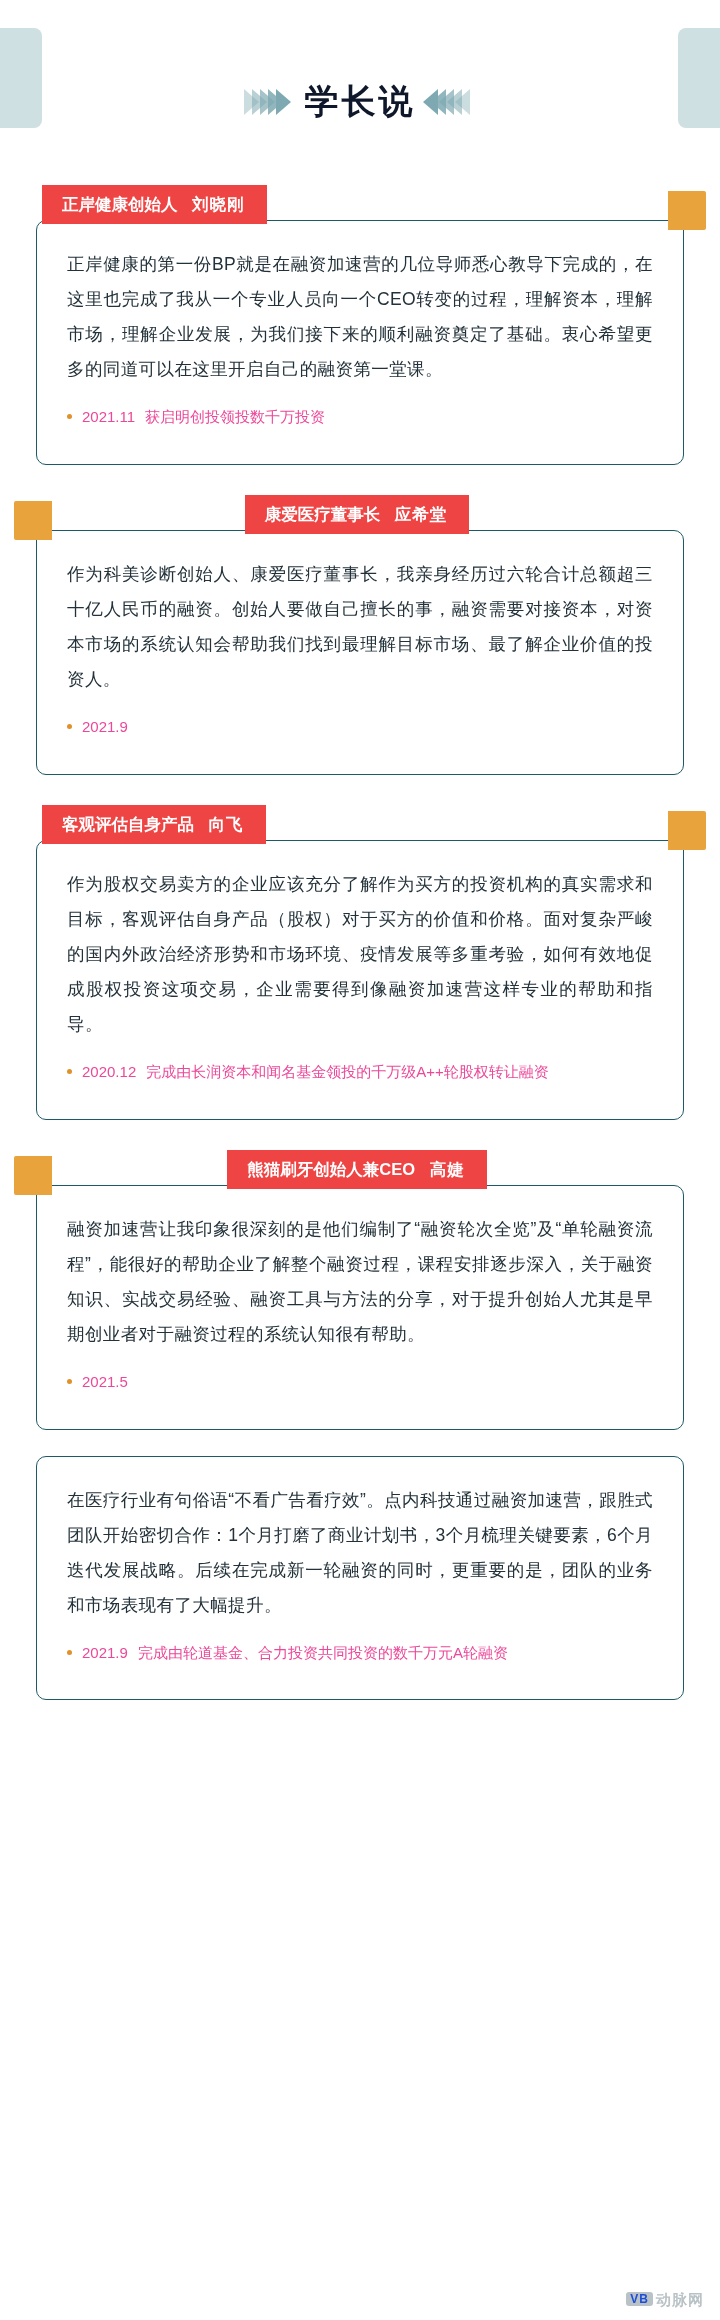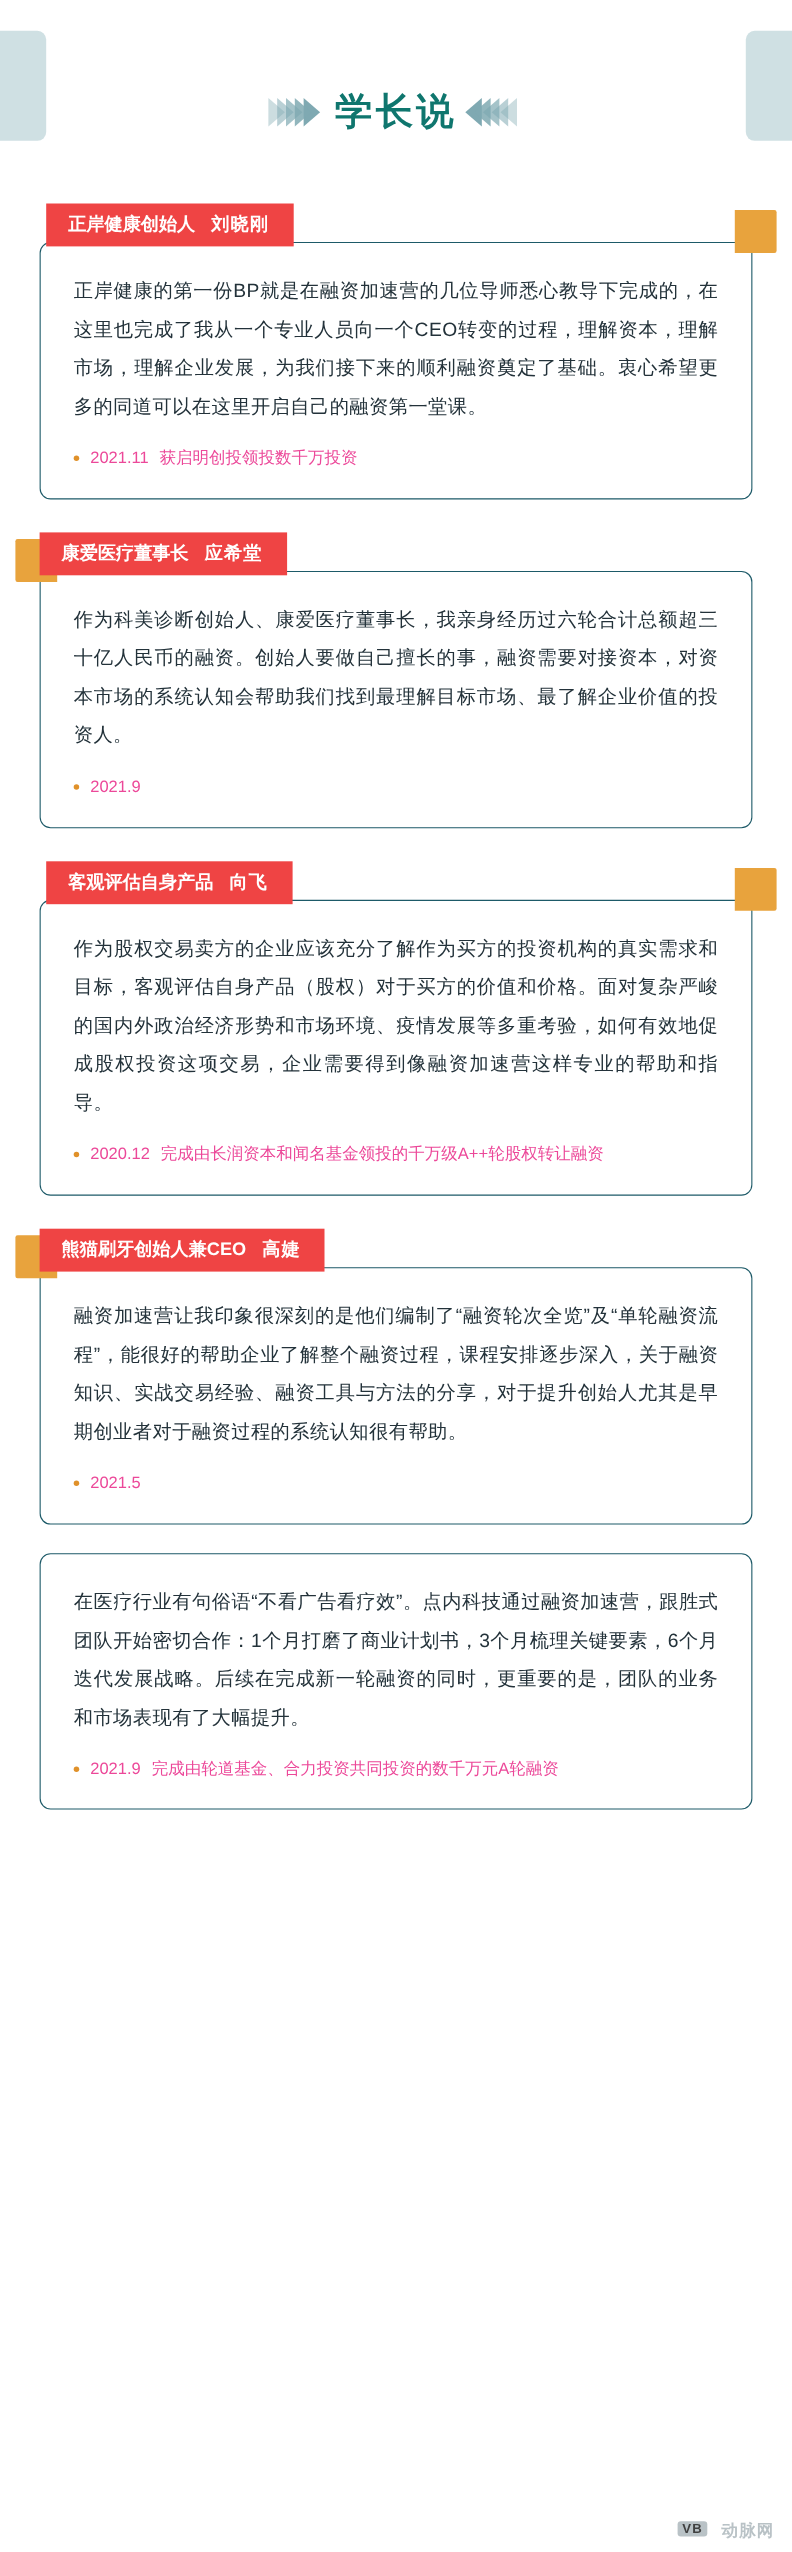--- a/index.html
+++ b/index.html
@@ -47,21 +47,21 @@
     left: 0; right: 0; top: 52px;
     height: 100px;
     display: flex;
     align-items: center;
     justify-content: center;
     gap: 14px;
   }
   .header-title {
     font-size: 34px;
     font-weight: bold;
-    color: #0f766e;
+    color: #0f172a;
     letter-spacing: 3px;
     white-space: nowrap;
   }
   .chev-group { display: flex; align-items: center; }
   .chev {
     width: 0; height: 0;
     border-top: 13px solid transparent;
     border-bottom: 13px solid transparent;
     margin-left: -7px;
   }
@@ -99,40 +99,40 @@
   .ribbon .person {
     margin-left: 10px;
     letter-spacing: 1px;
   }
   .ribbon-wrap {
     position: relative;
     display: flex;
     z-index: 3;
   }
   .ribbon-wrap.left { justify-content: flex-start; margin-left: 6px; }
-  .ribbon-wrap.right { justify-content: flex-start; margin-right: 6px; }
+  .ribbon-wrap.right { justify-content: center; margin-right: 6px; }
   
   .ribbon-tail {
     position: absolute;
     top: 6px;
     width: 38px;
     height: 100%;
     background: #e8a33d;
     z-index: 1;
   }
   .ribbon-wrap.left .ribbon-tail { right: -22px; border-top-right-radius:2px; border-bottom-right-radius:2px;}
   .ribbon-wrap.right .ribbon-tail { left: -22px; border-top-left-radius:2px; border-bottom-left-radius:2px;}
 
   .card-body {
     position: relative;
     margin-top: -4px;
     border: 1.6px solid #1d5a68;
     border-radius: 10px;
     background: #ffffff;
-    padding: 26px 30px 21px 30px;
+    padding: 26px 30px 32px 30px;
     z-index: 2;
   }
   .card-text {
     font-size: 17.5px;
     line-height: 2;
     color: #23323a;
     text-align: justify;
     letter-spacing: .4px;
   }
   .card-note {
@@ -160,24 +160,24 @@
     right: 16px;
     bottom: 10px;
     font-size: 15px;
     font-weight: bold;
     color: #b9c2c6;
     letter-spacing: 1px;
   }
   .watermark .wm-badge {
     display: inline-block;
     background: #b9c2c6;
-    color: #404040;
+    color: #1d4ed8;
     border-radius: 3px;
     padding: 0 4px;
-    margin-right: 13px;
+    margin-right: 3px;
     font-size: 12px;
     vertical-align: 2px;
   }
 </style>
 </head>
 <body>
 
 <div class="page">
 
   <div class="corner-left"></div>

